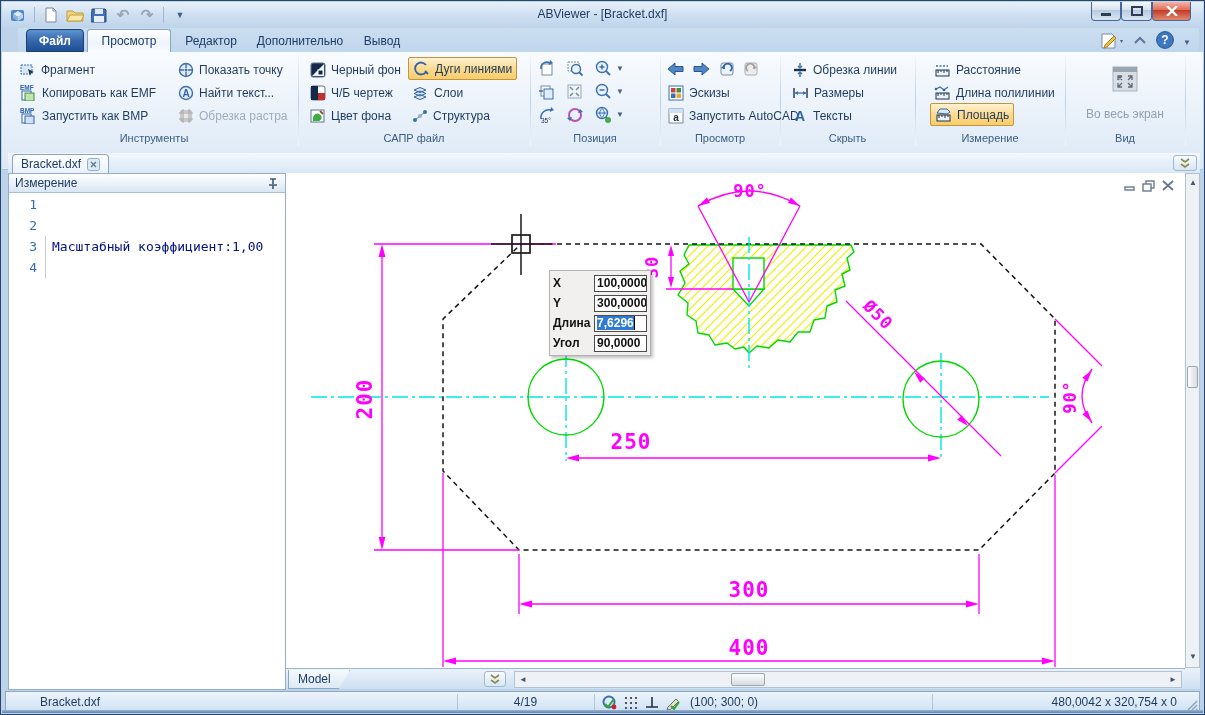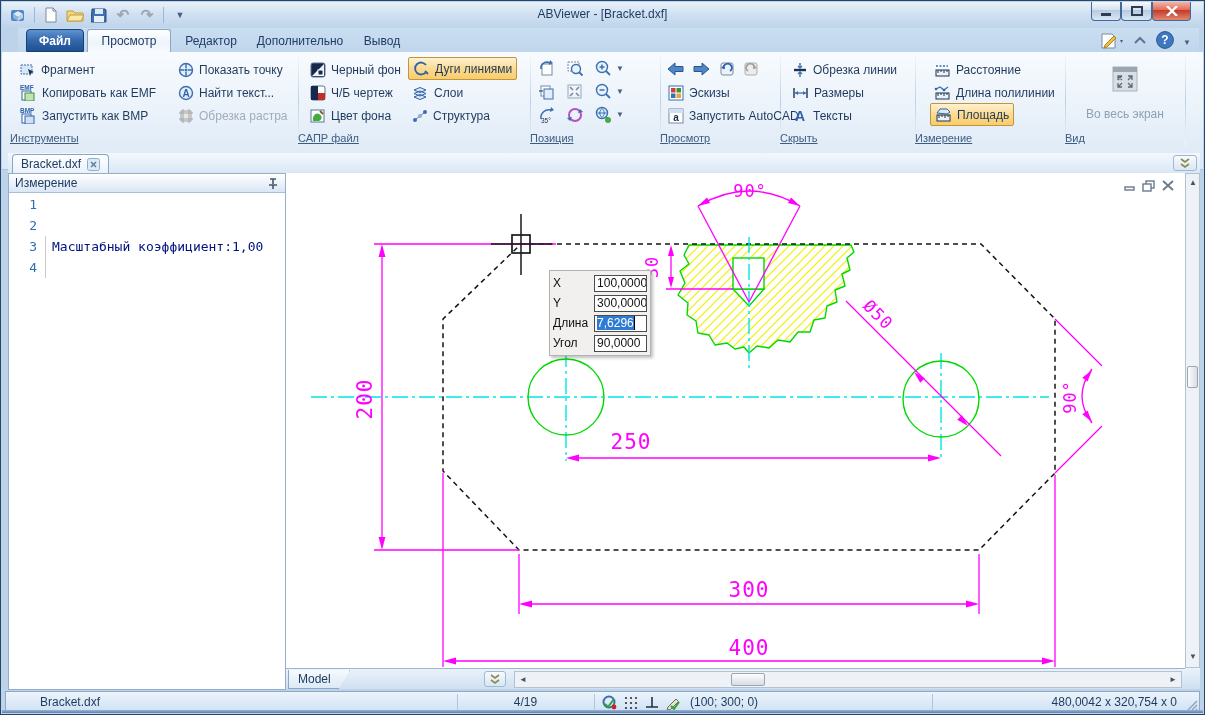--- a/index.html
+++ b/index.html
@@ -27,21 +27,21 @@
     border-radius:4px 4px 0 0; font-weight:bold; }
   .tab.active { background:linear-gradient(#fdfeff,#eef4fb 60%,#f8fbfe); border:1px solid #8ba6c4; border-bottom:none;
     border-radius:3px 3px 0 0; }
   .tabrow-icons { position:absolute; right:8px; top:3px; display:flex; gap:8px; align-items:center; }
 
   
   .ribbon { position:absolute; left:1px; top:51px; right:1px; height:118px;
     background:linear-gradient(#f8fbfe,#e9f1fa 55%,#dbe8f5); border-bottom:1px solid #aec3db; }
   .gsep { position:absolute; top:5px; height:128px; width:1px;
     background:linear-gradient(#f0f6fc,#bdd0e4 50%,#f0f6fc); top:4px; height:90px; }
-  .gcap { position:absolute; top:80px; height:16px; text-align:left; font-size:11px; color:#3e5c80;text-decoration:underline; }
+  .gcap { position:absolute; top:80px; height:16px; text-align:center; font-size:11px; color:#3e5c80; }
   .rbtn { position:absolute; height:21px; display:flex; align-items:center; gap:5px; font-size:12px;
     color:#1f3a5c; padding:0 4px; border-radius:2px; white-space:nowrap; }
   .rbtn.dis { color:#9fadbc; }
   .rbtn.on { background:linear-gradient(#fdf2d2,#fbda92 50%,#f8cd6a); border:1px solid #c2953c; }
   .ibtn { position:absolute; width:22px; height:21px; display:flex; align-items:center; justify-content:center; border-radius:2px; }
   .drop { position:absolute; width:9px; font-size:8px; color:#4a6080; }
   .ic { flex:none; }
   .bigbtn { position:absolute; width:48px; height:46px; display:flex; align-items:center; justify-content:center;
     border-radius:3px; }
   .biglabel { position:absolute; font-size:12px; color:#8fa1b5; text-align:center; }
@@ -59,21 +59,21 @@
   .leftpanel { position:absolute; left:7px; top:172px; width:278px; height:517px; background:#fff; border:1px solid #96accc; }
   .panelhdr { position:absolute; left:0; top:0; right:0; height:19px;
     background:linear-gradient(#ffffff,#d9e6f4); border-bottom:1px solid #a9bed8;
     display:flex; align-items:center; padding:0 6px; font-size:12px; color:#1e3c64; }
   .code { position:absolute; left:0; top:20px; right:0; bottom:0; font:13px "DejaVu Sans Mono",monospace; }
   .codeline { display:flex; height:21px; align-items:center; }
   .lnum { width:36px; text-align:right; padding-right:8px; color:#2f6eb4; flex:none; }
   .ltext { border-left:1px solid #c9c9c9; padding-left:6px; color:#001280; height:100%; display:flex; align-items:center; white-space:pre; }
 
   
-  .drawpane { position:absolute; left:285px; top:172px; width:899px; height:495px; background:#ffffff; }
+  .drawpane { position:absolute; left:285px; top:172px; width:899px; height:495px; background:#ffffff;font-weight:bold; }
   .mdibtns { position:absolute; top:6px; right:10px; display:flex; gap:5px; }
 
   .coord-tip { position:absolute; left:263px; top:97px; width:102px; background:#f1f0ee;
     border:1px solid #b3b3b3; box-shadow:2px 2px 3px rgba(0,0,0,.25); padding:2px 3px; }
   .tiprow { display:flex; align-items:center; height:20px; }
   .tiplabel { width:42px; font-size:12px; color:#111; }
   .tipval { width:54px; height:17px; border:1px solid #4c4c4c; background:#fff; font-size:12px; color:#111;
     display:flex; align-items:center; padding-left:2px; overflow:hidden; }
   .tipval .sel { background:#2e7bd6; color:#ffffff; border-right:1px solid #000; }
 

